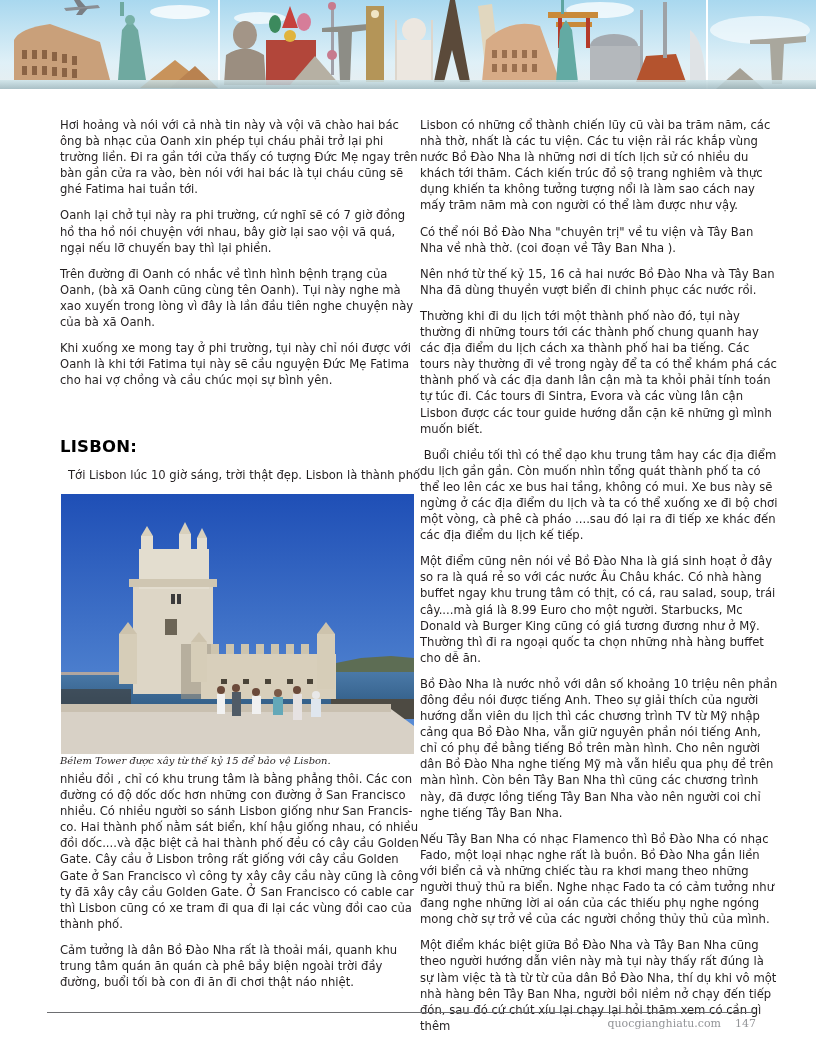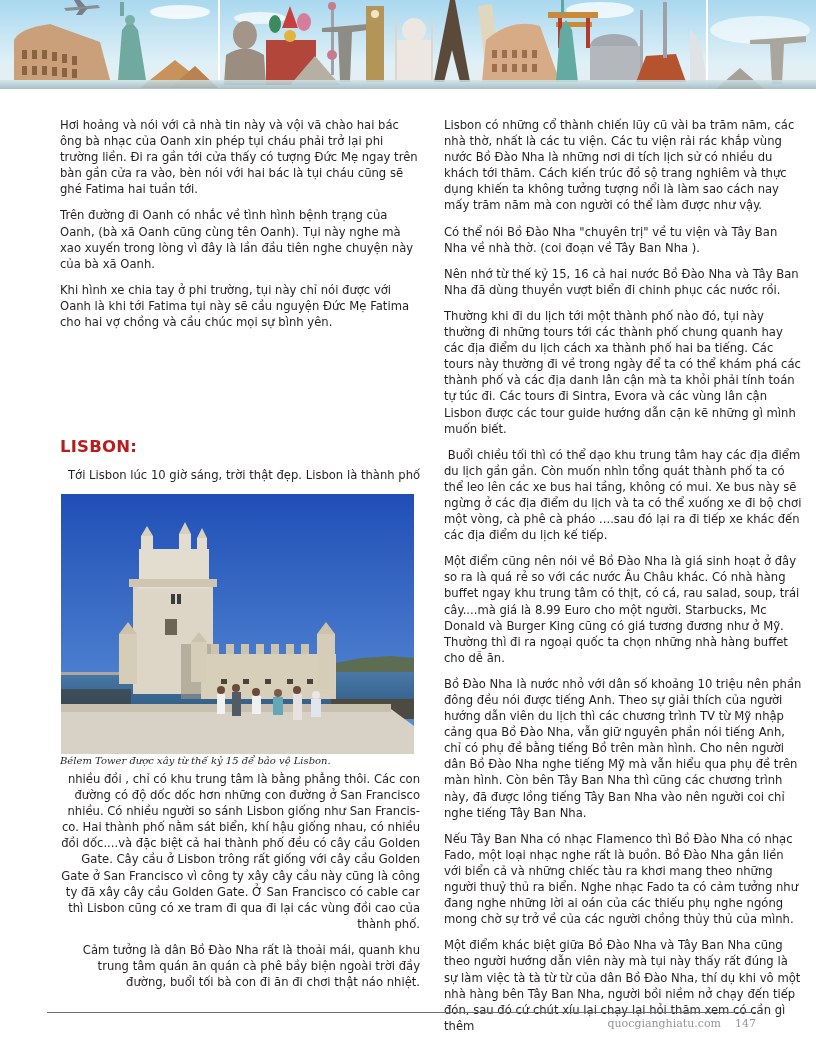--- a/index.html
+++ b/index.html
@@ -4,29 +4,29 @@
 <style>
   html, body { margin:0; padding:0; }
   body { width:816px; height:1056px; position:relative; background:#ffffff; overflow:hidden;
          font-family:"DejaVu Sans", sans-serif; color:#231f20; }
   .banner { position:absolute; left:0; top:0; width:816px; height:89px; overflow:hidden;
             background:linear-gradient(180deg,#bfe3f3 0%,#d9eef7 55%,#eef6f8 85%,#cfd8da 100%); }
   .banner svg { display:block; }
   .col { position:absolute; top:117px; width:360px; font-size:11.6px; line-height:16.1px; }
   .col p { margin:0 0 10px 0; }
   .left { left:60px; }
-  .right { left:444px; }
+  .right { left:420px; }
   h2.section { position:absolute; left:60px; top:437px; margin:0; font-family:"DejaVu Sans", sans-serif;
-               font-weight:bold; font-size:16.5px; color:#b91c1c; letter-spacing:0.2px; }
+               font-weight:bold; font-size:16.5px; color:#000000; letter-spacing:0.2px; }
   .lead { position:absolute; left:68px; top:467px; width:360px; font-size:11.6px; line-height:16.1px; margin:0; }
   .photo { position:absolute; left:61px; top:494px; width:353px; height:260px; overflow:hidden; }
   .caption { position:absolute; left:60px; top:755px; font-family:"DejaVu Serif", serif; font-style:italic;
              font-size:10px; color:#231f20; }
   .cont { position:absolute; left:60px; top:771px; width:360px; font-size:11.6px; line-height:16.1px; }
-  .cont p { margin:0 0 10px 0;text-align:right; }
+  .cont p { margin:0 0 10px 0; }
   .footer-rule { position:absolute; left:47px; top:1012px; width:709px; height:1px; background:#6d6e71; }
   .footer { position:absolute; right:60px; top:1017px; font-family:"DejaVu Serif", serif; font-size:11px; color:#939598; }
   .footer span { margin-left:14px; }
 </style>
 </head>
 <body>
 
 <div class="banner">
   <svg width="816" height="89" viewBox="0 0 816 89">
     <defs>
@@ -184,22 +184,23 @@
     <g>
       <path d="M716 89 L740 68 L764 89 Z" fill="#a6a196"></path>
     </g>
 
     <rect x="0" y="80" width="816" height="9" fill="url(#water)" opacity="0.85"></rect>
   </svg>
 </div>
 
 <div class="col left">
   <p>Hơi hoảng và nói với cả nhà tin này và vội vã chào hai bác ông bà nhạc của Oanh xin phép tụi cháu phải trở lại phi trường liền. Đi ra gần tới cửa thấy có tượng Đức Mẹ ngay trên bàn gần cửa ra vào, bèn nói với hai bác là tụi cháu cũng sẽ ghé Fatima hai tuần tới.</p>
+  <p>Oanh lại chở tụi này ra phi trường, cứ nghĩ sẽ có 7 giờ đồng hồ tha hồ nói chuyện với nhau, bây giờ lại sao vội vã quá, ngại nếu lỡ chuyến bay thì lại phiền.</p>
   <p>Trên đường đi Oanh có nhắc về tình hình bệnh trạng của Oanh, (bà xã Oanh cũng cùng tên Oanh). Tụi này nghe mà xao xuyến trong lòng vì đây là lần đầu tiên nghe chuyện này của bà xã Oanh.</p>
-  <p>Khi hình xe chia tay ở phi trường, tụi này chỉ nói được với Oanh là khi tới Fatima tụi này sẽ cầu nguyện Đức Mẹ Fatima cho hai vợ chồng và cầu chúc mọi sự bình yên.</p>
+  <p>Khi xuống xe mong tay ở phi trường, tụi này chỉ nói được với Oanh là khi tới Fatima tụi này sẽ cầu nguyện Đức Mẹ Fatima cho hai vợ chồng và cầu chúc mọi sự bình yên.</p>
 </div>
 
 <h2 class="section">LISBON:</h2>
 <p class="lead">Tới Lisbon lúc 10 giờ sáng, trời thật đẹp. Lisbon là thành phố</p>
 
 <div class="photo">
   <svg width="353" height="260" viewBox="0 0 353 260">
     <defs>
       <linearGradient id="bluesky" x1="0" y1="0" x2="0" y2="1">
         <stop offset="0" stop-color="#1f4fb6"></stop>

